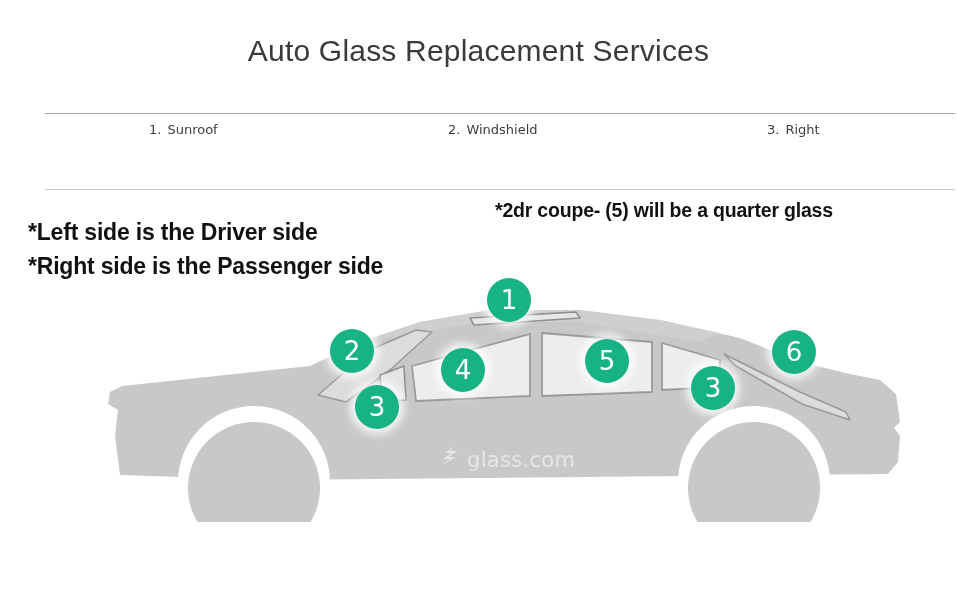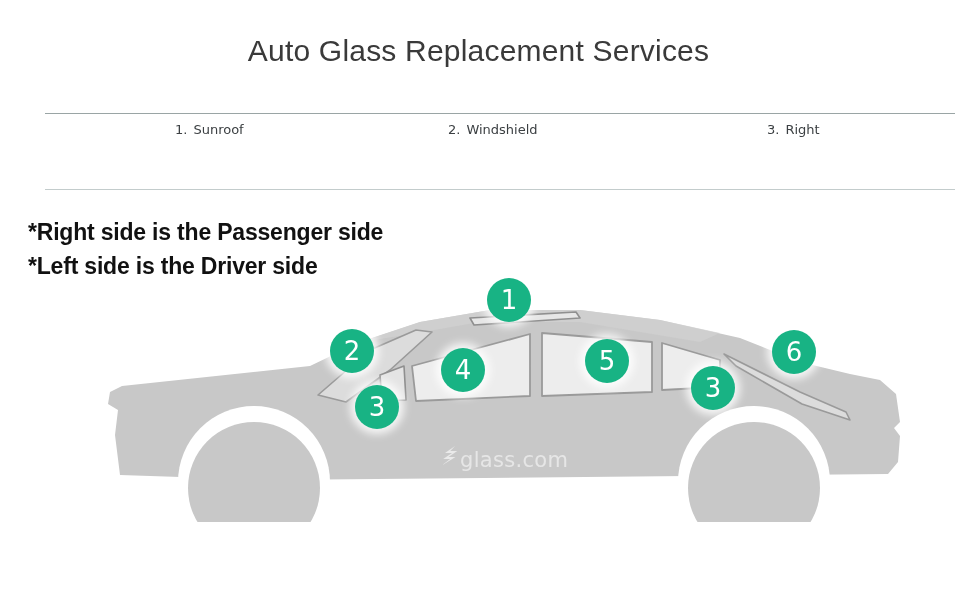--- a/index.html
+++ b/index.html
@@ -50,21 +50,21 @@
   .legend-row.row-1 { top: 8px; }
   .legend-row.row-2 { top: 46px; }
   .legend-cell {
     position: absolute;
     font-size: 13px;
     color: #3c4043;
     font-family: "DejaVu Sans", sans-serif;
     white-space: nowrap;
   }
   .legend-cell .num { margin-right: 6px; }
-  .legend-cell.c0 { left: 130px; }
+  .legend-cell.c0 { left: 104px; }
   .legend-cell.c1 { left: 403px; }
   .legend-cell.c2 { left: 722px; }
   .legend-row.row-2 .legend-cell.c0 { left: 99px; }
   .legend-row.row-2 .legend-cell.c1 { left: 400px; }
   .legend-row.row-2 .legend-cell.c2 { left: 700px; }
 
   
   .note-block {
     position: absolute;
     font-weight: bold;
@@ -122,20 +122,21 @@
   #badge-3-rear { left: 691px; top: 366px; }
   #badge-6 { left: 772px; top: 330px; }
 
   
   #watermark {
     position: absolute;
     left: 443px;
     top: 446px;
     display: flex;
     align-items: center;
+    gap: 7px;
     opacity: 0.92;
     pointer-events: none;
   }
   #watermark .wm-text {
     font-size: 21px;
     color: #e9e9e9;
     font-family: "DejaVu Sans", sans-serif;
     letter-spacing: 0.3px;
   }
 </style>
@@ -155,25 +156,26 @@
     </div>
     <div class="legend-cell c2">
       <span class="num">3.</span><span class="lbl">Right</span>
     </div>
   </div>
 
 
 </div>
 
 <div class="note-block" id="note-left">
+  <div>*Left side is the Driver side</div>
   <div>*Right side is the Passenger side</div>
-  <div>*Left side is the Driver side</div>
 </div>
 
 <div class="note-block" id="note-right">
+  <div>*2dr coupe- (5) will be a quarter glass</div>
 </div>
 
 <div id="car-illustration">
   <svg width="880" height="320" viewBox="0 0 880 320" xmlns="http://www.w3.org/2000/svg">
 
     <path d="M 55 165
              L 58 140
              L 48 134
              L 50 122
              L 62 116

